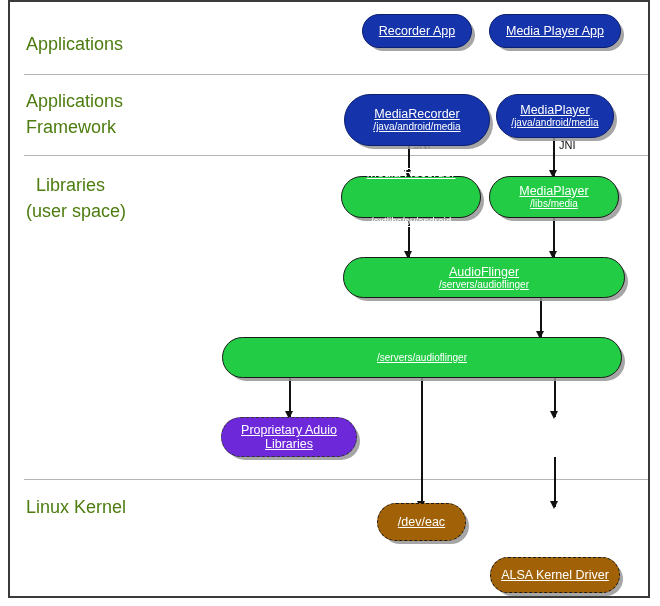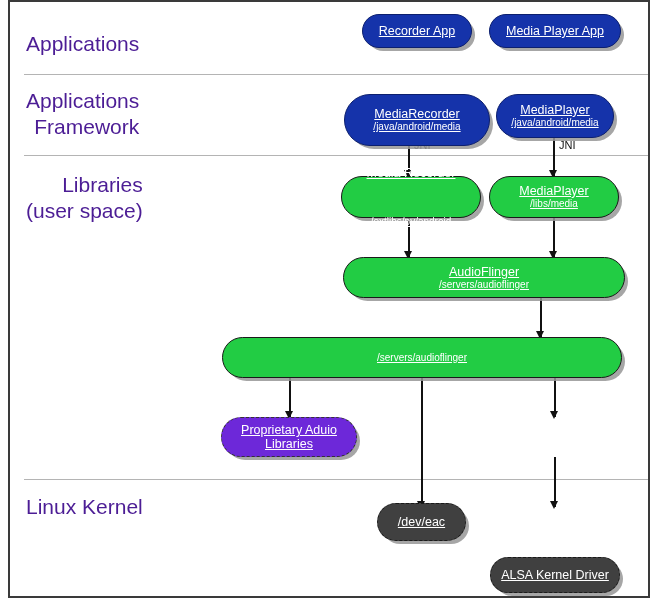--- a/index.html
+++ b/index.html
@@ -30,26 +30,25 @@
   }
   .divider {
     position: absolute;
     left: 24px;
     width: 624px;
     height: 1px;
     background: #b4b4b4;
   }
   .layer-label {
     position: absolute;
-    color: #4c1d95;
-    font-size: 21px;
+    color: #4d7c0f;
+    font-size: 18px;
     line-height: 26px;
     white-space: pre;
     letter-spacing: 0px;
-    text-align: right;
   }
 
   
   .node {
     position: absolute;
     box-sizing: border-box;
     display: flex;
     flex-direction: column;
     align-items: center;
     justify-content: center;
@@ -68,21 +67,21 @@
   .node .t2 {
     font-size: 10px;
     line-height: 12px;
     white-space: nowrap;
   }
   .node.one-line .t1 { font-size: 12.5px; }
 
   .blue  { background: #1533aa; border: 1.5px solid #0c1f6e; }
   .green { background: #22cc44; border: 1.5px solid #1a1a1a; }
   .green-dashed { background: #6d28d9; border: 1.5px dashed #333333; }
-  .red-dashed   { background: #404040; border: 1.5px dashed #1a1a1a; }
+  .red-dashed   { background: #a16207; border: 1.5px dashed #1a1a1a; }
 
   
   .vline {
     position: absolute;
     width: 1.5px;
     background: #111111;
     z-index: 2;
   }
   .arrowhead {
     position: absolute;

